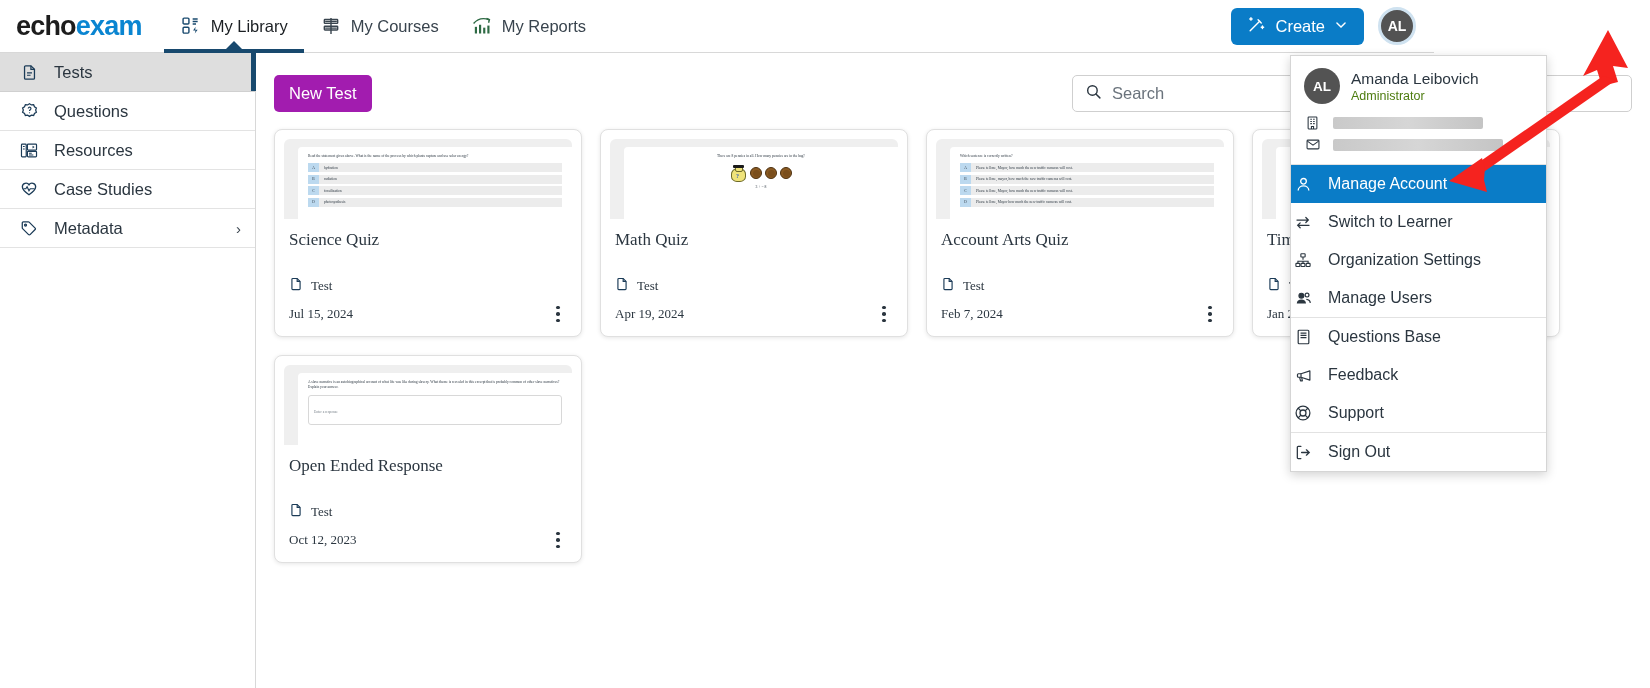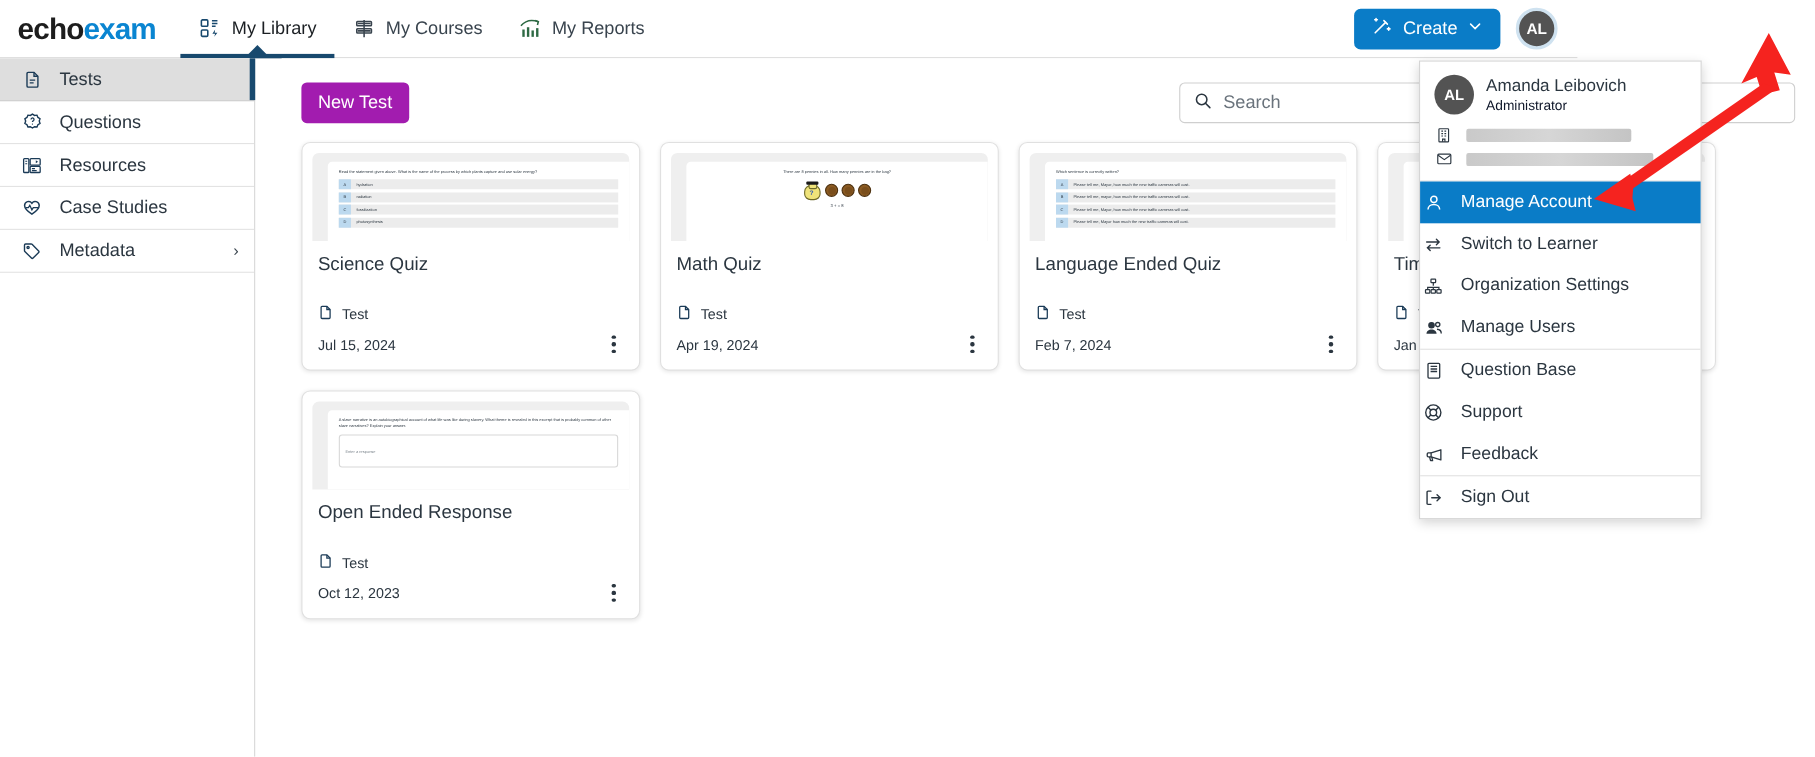--- a/index.html
+++ b/index.html
@@ -53,21 +53,21 @@
   }
   .avatar {
     width: 38px; height: 38px; border-radius: 50%;
     background: #535353; color: #fff; font-size: 14px; font-weight: 600;
     display: flex; align-items: center; justify-content: center;
     border: 3px solid #cfe2f0; cursor: pointer;
   }
 
   
   .sidebar {
-    position: absolute; top: 53px; left: 0; width: 232px; bottom: 0;
+    position: absolute; top: 53px; left: 0; width: 256px; bottom: 0;
     background: #fff; border-right: 1px solid #d8d8d8;
   }
   .side-item {
     position: relative; display: flex; align-items: center; gap: 14px;
     height: 39px; padding: 0 14px 0 18px;
     border-bottom: 1px solid #e3e3e3;
     font-size: 16.5px; color: #2b3640; cursor: pointer;
   }
   .side-item .sico { width: 22px; display: flex; align-items: center; justify-content: center; }
   .side-item.active { background: #dedede; border-bottom-color: #d0d0d0; }
@@ -98,21 +98,21 @@
 
   .grid {
     display: flex; flex-wrap: wrap; gap: 18px;
     padding: 16px 18px 0 18px;
   }
   .card {
     width: 308px; height: 208px; background: #fff;
     border: 1px solid #e0e0e0; border-radius: 8px;
     box-shadow: 0 1px 4px rgba(0,0,0,0.10);
     position: relative; overflow: hidden; cursor: pointer;
-    display: flex; flex-direction: column;
+    display: flex; flex-direction: column; font-family: Liberation Serif, serif;
   }
   .thumb {
     margin: 9px 9px 0 9px; height: 80px;
     background: #efefef; border-radius: 6px 6px 0 0;
     overflow: hidden; position: relative;
   }
   .sheet {
     position: absolute; left: 14px; right: 0; top: 8px; bottom: 0;
     background: #fff; border-radius: 4px 0 0 0;
     padding: 7px 10px 0 10px; overflow: hidden;
@@ -174,21 +174,21 @@
     background: #fff; border: 1px solid #d5d5d5;
     box-shadow: 0 3px 10px rgba(0,0,0,0.18); z-index: 40;
   }
   .dd-user { display: flex; align-items: center; gap: 11px; padding: 12px 13px 8px 13px; }
   .dd-avatar {
     width: 36px; height: 36px; border-radius: 50%; background: #535353;
     color: #fff; font-size: 13.5px; font-weight: 600;
     display: flex; align-items: center; justify-content: center; flex: 0 0 36px;
   }
   .dd-name { font-size: 15.5px; color: #2b3640; line-height: 1.25; }
-  .dd-role { font-size: 12.5px; color: #0f172a; }
+  .dd-role { font-size: 12.5px; color: #4d7c0f; }
   .dd-row { display: flex; align-items: center; gap: 12px; padding: 3px 13px; }
   .dd-row .dico { width: 17px; display:flex; align-items:center; justify-content:center; }
   .redact { height: 12px; border-radius: 2px; background: linear-gradient(90deg,#c9c9c9,#d6d6d6,#c4c4c4); }
   .dd-sep { border-top: 1px solid #e2e2e2; margin-top: 9px; }
   .dd-item {
     display: flex; align-items: center; gap: 15px;
     height: 38px; padding: 0 2px; font-size: 16px; color: #2b3640;
     cursor: pointer;
   }
   .dd-item .dico { width: 20px; display:flex; align-items:center; justify-content:center; }
@@ -444,21 +444,21 @@
           <div class="opt">
             <span class="ltr">C</span>
             <span class="otxt">Please tell me, Mayor, how much the new traffic cameras will cost.</span>
           </div>
           <div class="opt">
             <span class="ltr">D</span>
             <span class="otxt">Please tell me, Mayor how much the new traffic cameras will cost.</span>
           </div>
         </div>
       </div>
-      <div class="card-title">Language Ended Quiz</div>
+      <div class="card-title">Account Arts Quiz</div>
       <div class="card-meta">
         <span>
           <svg width="14" height="16" viewBox="0 0 24 24" fill="none" stroke="#1b3b57" stroke-width="2">
             <path d="M14 2.5H6.5A1.5 1.5 0 005 4v16a1.5 1.5 0 001.5 1.5h11A1.5 1.5 0 0019 20V7.5z"></path>
             <path d="M14 2.5V7.5H19"></path>
           </svg>
         </span>
         <span>Test</span>
       </div>
       <div class="card-foot">
@@ -607,43 +607,43 @@
 
   <div class="dd-divider"></div>
 
   <div class="dd-item">
     <span class="dico">
       <svg width="17" height="18" viewBox="0 0 24 24" fill="none" stroke="#2b3640" stroke-width="1.7">
         <rect x="4.5" y="2.5" width="15" height="19" rx="1.3"></rect>
         <path d="M7.8 6.5h8.4M7.8 9.8h8.4M7.8 13h8.4"></path>
       </svg>
     </span>
-    <span>Question Base</span>
+    <span>Questions Base</span>
+  </div>
+
+  <div class="dd-item">
+    <span class="dico">
+      <svg width="19" height="17" viewBox="0 0 24 24" fill="none" stroke="#2b3640" stroke-width="1.7" stroke-linejoin="round">
+        <path d="M21 5.5v13L8.5 14.5v-5z"></path>
+        <path d="M8.5 9.5H4.8A1.3 1.3 0 003.5 10.8v2.4a1.3 1.3 0 001.3 1.3h3.7"></path>
+        <path d="M6.5 14.5l1.3 5h2.6l-1-5"></path>
+      </svg>
+    </span>
+    <span>Feedback</span>
   </div>
 
   <div class="dd-item">
     <span class="dico">
       <svg width="18" height="18" viewBox="0 0 24 24" fill="none" stroke="#2b3640" stroke-width="1.7">
         <circle cx="12" cy="12" r="9.2"></circle>
         <circle cx="12" cy="12" r="4"></circle>
         <path d="M5.3 5.3l3.9 3.9M18.7 5.3l-3.9 3.9M5.3 18.7l3.9-3.9M18.7 18.7l-3.9-3.9"></path>
       </svg>
     </span>
     <span>Support</span>
-  </div>
-
-  <div class="dd-item">
-    <span class="dico">
-      <svg width="19" height="17" viewBox="0 0 24 24" fill="none" stroke="#2b3640" stroke-width="1.7" stroke-linejoin="round">
-        <path d="M21 5.5v13L8.5 14.5v-5z"></path>
-        <path d="M8.5 9.5H4.8A1.3 1.3 0 003.5 10.8v2.4a1.3 1.3 0 001.3 1.3h3.7"></path>
-        <path d="M6.5 14.5l1.3 5h2.6l-1-5"></path>
-      </svg>
-    </span>
-    <span>Feedback</span>
   </div>
 
   <div class="dd-divider"></div>
 
   <div class="dd-item">
     <span class="dico">
       <svg width="18" height="17" viewBox="0 0 24 24" fill="none" stroke="#2b3640" stroke-width="1.8" stroke-linecap="round">
         <path d="M9 3.5H5.2A1.2 1.2 0 004 4.7v14.6a1.2 1.2 0 001.2 1.2H9"></path>
         <path d="M10 12h10.5M16.8 8.2L20.8 12l-4 3.8"></path>
       </svg>

